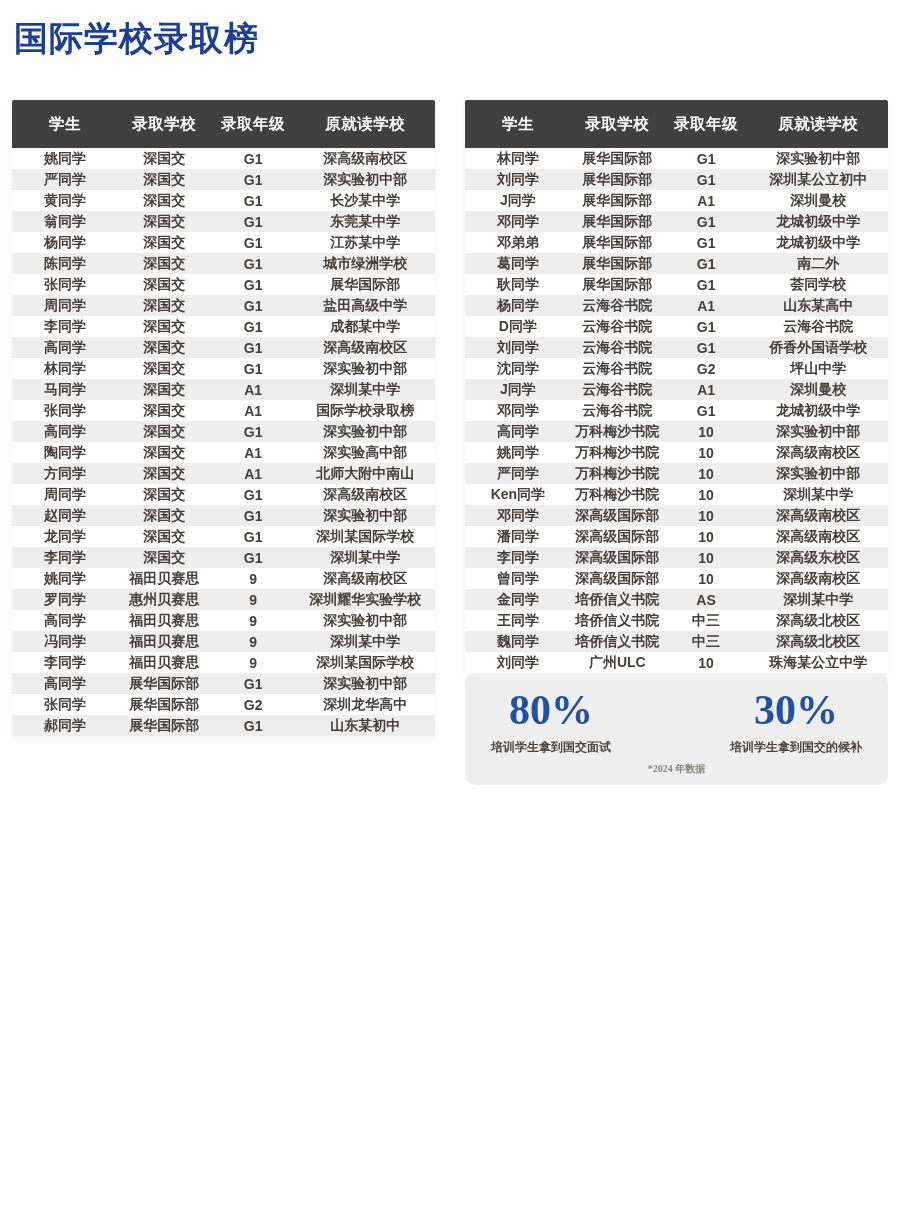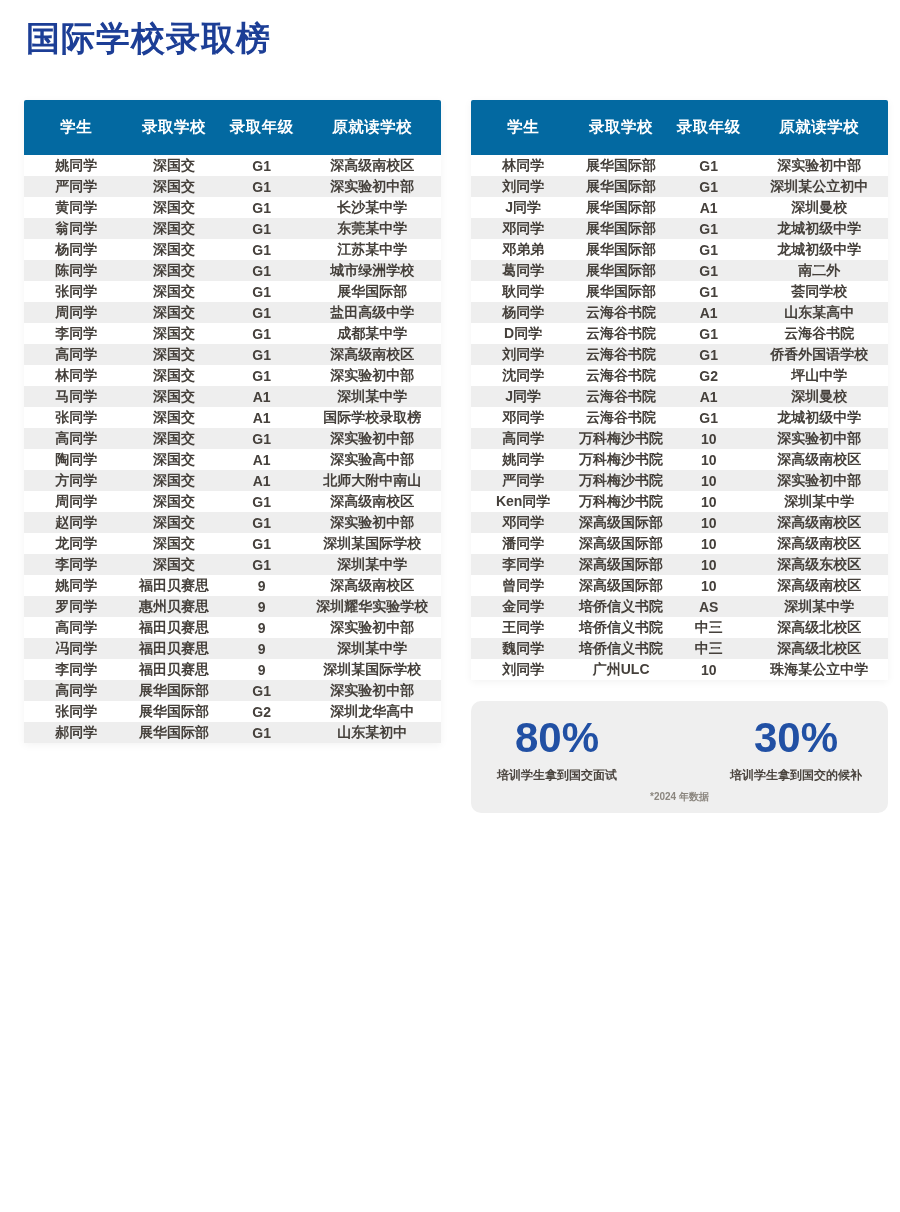--- a/index.html
+++ b/index.html
@@ -2,60 +2,61 @@
 <html><head>
 <meta charset="utf-8">
 <style>
   * { margin:0; padding:0; box-sizing:border-box; }
   html,body { background:#ffffff; }
   body {
     width:900px; height:1212px;
     font-family:"Liberation Sans","DejaVu Sans",sans-serif;
     overflow:hidden; position:relative;
   }
-  .page { padding:16px 12px 0 24px; }
+  .page { padding:16px 12px 0 12px; }
 
   .page-title {
     font-size:34px; font-weight:800; letter-spacing:1px;
     color:#1c3e96; line-height:44px; margin-left:2px;
   }
 
   .tables { display:flex; gap:30px; margin-top:40px; align-items:flex-start; }
   .col { flex:1; min-width:0; }
 
   .table {
     width:100%;
     box-shadow:0 2px 8px rgba(0,0,0,0.05);
     border-radius:2px;
   }
   .thead {
     display:grid; grid-template-columns:25% 22% 20% 33%;
-    background:#0369a1; color:#ffffff;
-    height:55px; align-items:center;
+    background:#404040; color:#ffffff;
+    height:48px; align-items:center;
     border-radius:2px 2px 0 0;
   }
   .th {
     text-align:center; font-weight:700; font-size:15.5px;
     letter-spacing:0.5px; white-space:nowrap;
   }
   .tbody .trow {
     display:grid; grid-template-columns:25% 22% 20% 33%;
     height:21px; align-items:center; background:#ffffff;
   }
   .tbody .trow:nth-child(even) { background:#eeeeee; }
   .tcell {
     text-align:center; font-size:14px; font-weight:600;
     color:#45403b; white-space:nowrap; overflow:hidden;
   }
 
   .stats-panel {
-    margin-top:21px; height:112px; background:#efefef;
+    margin-top:0; height:112px; background:#efefef;
     border-radius:10px; position:relative;
     display:flex; align-items:center; justify-content:space-between;
     padding:0 26px 14px 26px;
+    font-family:Liberation Serif, serif;
   }
   .stat { text-align:center; }
   .stat-value {
     font-size:42px; font-weight:800; color:#2150a4; line-height:1.05;
   }
   .stat-label {
     font-size:12px; font-weight:600; color:#4a443e; margin-top:7px;
     white-space:nowrap;
   }
   .stats-footnote {

